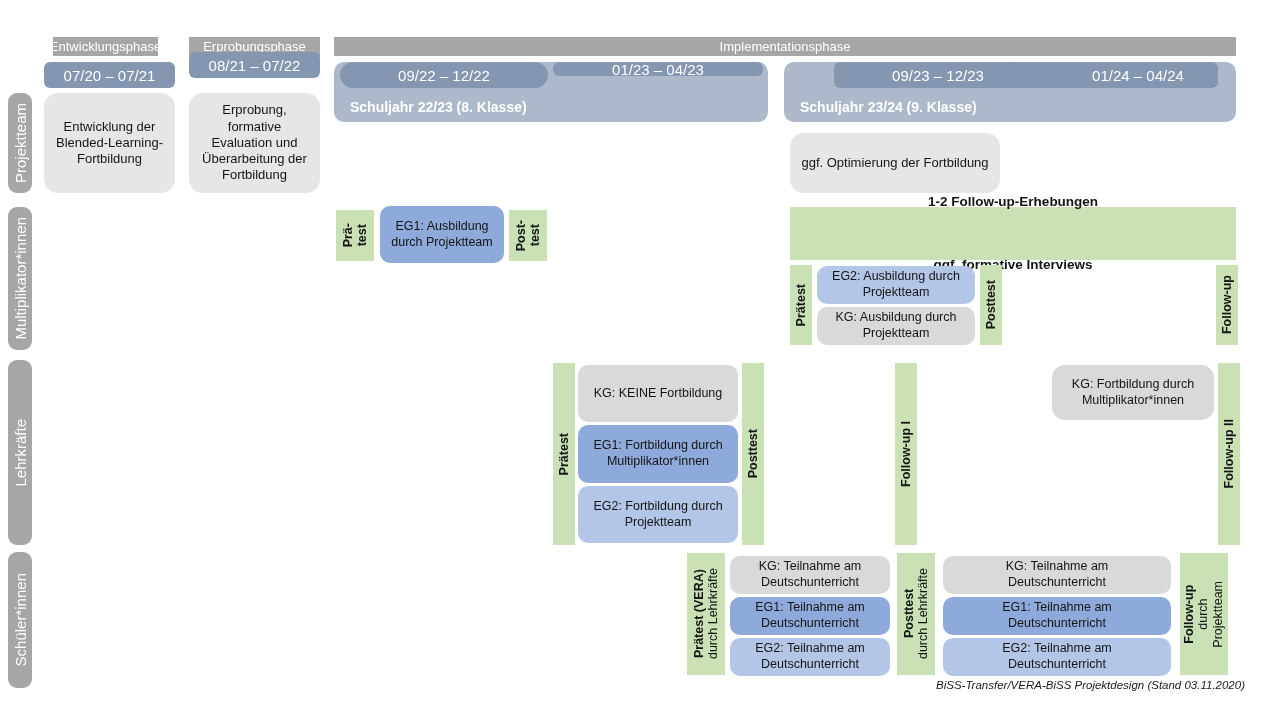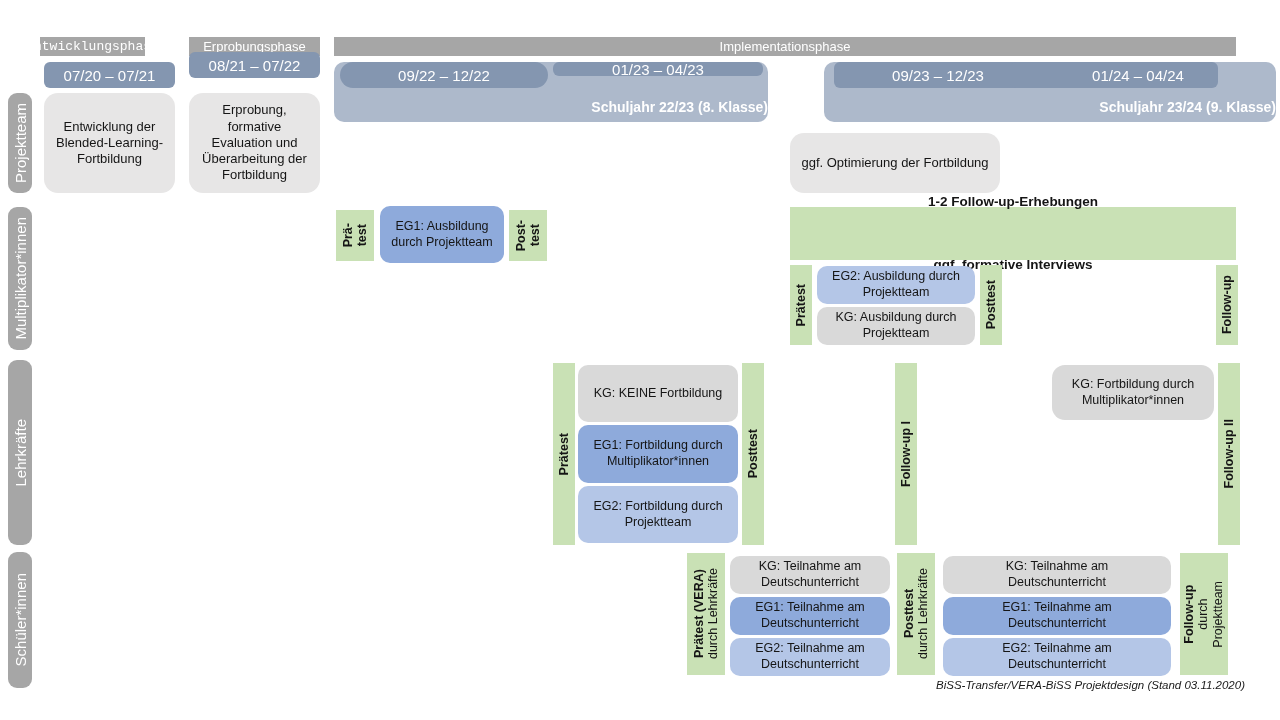--- a/index.html
+++ b/index.html
@@ -15,21 +15,21 @@
     display:flex; align-items:center; justify-content:center;
   }
   
   .date-pill {
     background:#8496B0; color:#ffffff; font-size:15px; border-radius:6px;
     display:flex; align-items:center; justify-content:center;
   }
   
   .syear { background:#ADB9CB; border-radius:10px; }
   .syear-label {
-    position:absolute; left:0; right:0; bottom:7px; text-align:right;
+    position:absolute; left:0; right:0; bottom:7px; text-align:left;
     color:#ffffff; font-weight:bold; font-size:14px;padding-left:16px;
   }
   
   .rowlabel {
     background:#A6A6A6; border-radius:9px; color:#ffffff;
     display:flex; align-items:center; justify-content:center;
   }
   .rowlabel .vtext { font-size:15px; }
   
   .box {
@@ -60,34 +60,34 @@
   }
   .footer-note {
     position:absolute; font-style:italic; font-size:11.5px; color:#1a1a1a;
   }
 </style>
 </head>
 <body>
 
 <div class="slide">
 
-  <div class="abs phase-hdr" style="left:40px; top:37px; width:105px; height:19px;font-family:Liberation Mono, monospace;">Entwicklungsphase</div>
+  <div class="abs phase-hdr" style="left:53px; top:37px; width:105px; height:19px;">Entwicklungsphase</div>
   <div class="abs phase-hdr" style="left:189px; top:37px; width:131px; height:19px;">Erprobungsphase</div>
   <div class="abs phase-hdr" style="left:334px; top:37px; width:902px; height:19px;">Implementationsphase</div>
 
   <div class="abs date-pill" style="left:44px; top:62px; width:131px; height:26px;">07/20 – 07/21</div>
   <div class="abs date-pill" style="left:189px; top:52px; width:131px; height:26px;">08/21 – 07/22</div>
 
   <div class="abs syear" style="left:334px; top:62px; width:434px; height:60px;">
     <div class="syear-label">Schuljahr 22/23 (8. Klasse)</div>
   </div>
   <div class="abs date-pill" style="left:340px; top:62px; width:208px; height:26px;border-radius:13px;">09/22 – 12/22</div>
   <div class="abs date-pill" style="left:553px; top:62px; width:210px; height:14px;">01/23 – 04/23</div>
 
-  <div class="abs syear" style="left:784px; top:62px; width:452px; height:60px;margin-left:40px;">
+  <div class="abs syear" style="left:784px; top:62px; width:452px; height:60px;">
     <div class="syear-label">Schuljahr 23/24 (9. Klasse)</div>
   </div>
   <div class="abs date-pill" style="left:790px; top:62px; width:208px; height:26px;margin-left:44px;">09/23 – 12/23</div>
   <div class="abs date-pill" style="left:1010px; top:62px; width:208px; height:26px;padding-left:48px;">01/24 – 04/24</div>
 
   <div class="abs rowlabel" style="left:8px; top:93px; width:24px; height:100px;">
     <div class="vtext">Projektteam</div>
   </div>
   <div class="abs rowlabel" style="left:8px; top:207px; width:24px; height:143px;">
     <div class="vtext">Multiplikator*innen</div>

